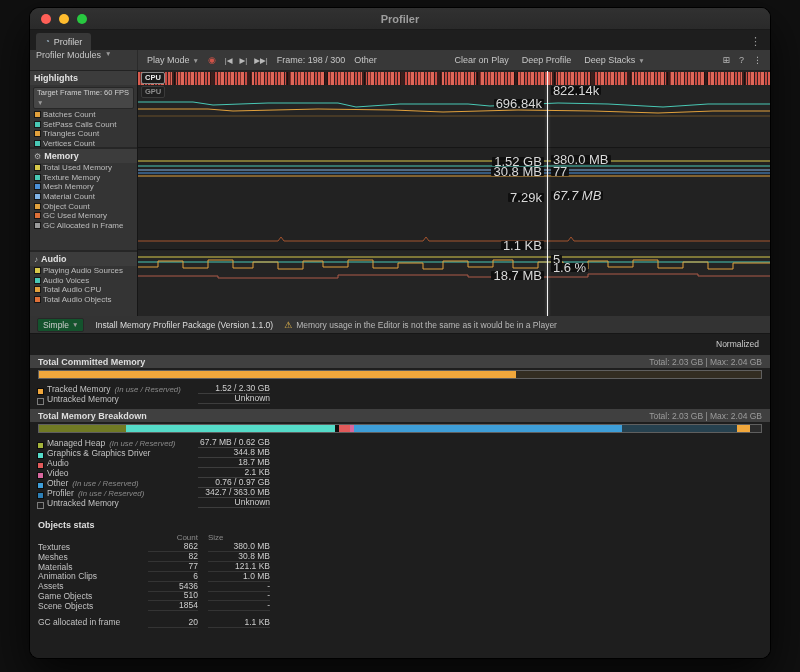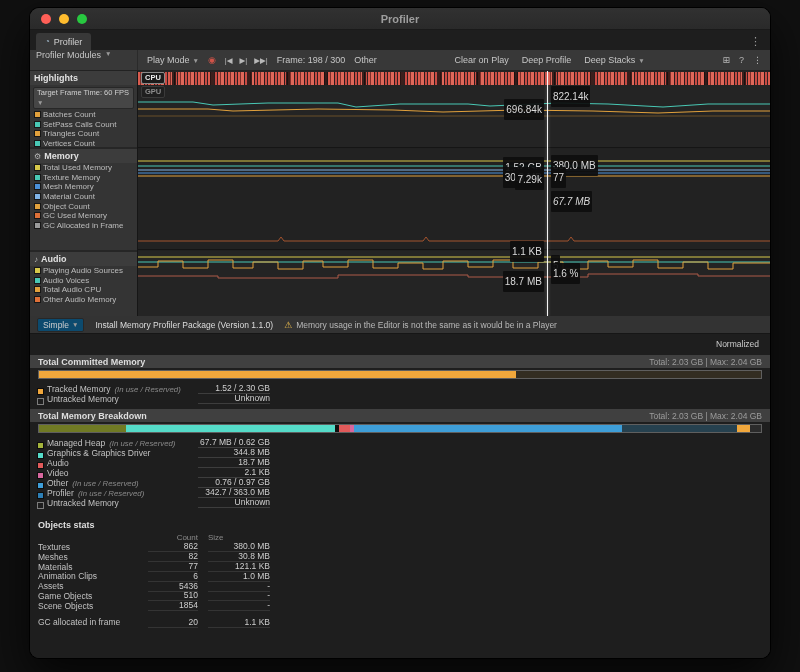--- a/index.html
+++ b/index.html
@@ -63,26 +63,26 @@
       repeating-linear-gradient(90deg,transparent 0 34px,rgba(18,14,14,.8) 34px 38px),
       repeating-linear-gradient(90deg,#d95b4e 0 2px,#7e2f2a 2px 3px,#e0685a 3px 6px,#2a1d1d 6px 7px,#c94b44 7px 9px,#351f1f 9px 10px)}
   .gauge-label{position:absolute;font-size:7.5px;font-weight:bold;line-height:10px;padding:0 3px;
     border-radius:2px;z-index:5}
   .cpu-label{left:3px;top:1px;color:#ececec;background:#1b1b1b;border:1px solid #8a8a8a}
   .gpu-label{left:3px;top:15px;color:#8d8d8d;background:#1f1f1f;border:1px solid #3a3a3a}
   .chart-lines{position:absolute;inset:0;width:100%;height:100%}
   .playhead{position:absolute;top:0;bottom:0;width:1px;background:#f4f4f4;z-index:6;
     box-shadow:0 0 3px rgba(255,255,255,.45)}
   .chart-annotation{position:absolute;z-index:7;background:rgba(14,14,14,.93);color:#d9d9d9;
-    font-size:10px;line-height:9px;padding:6px 2px;border-radius:1px;white-space:nowrap}
+    font-size:13px;line-height:9px;padding:0 2px;border-radius:1px;white-space:nowrap}
 
   
   .subtoolbar{flex:0 0 18px;background:#333;border-bottom:1px solid #161616;display:flex;align-items:center;
     gap:11px;padding:0 7px;font-size:8.5px;color:#cfcfcf;white-space:nowrap}
-  .view-dd{background:#0c4a6e;border:1px solid #272727;border-radius:2px;padding:0 5px;line-height:12px;
+  .view-dd{background:#14532d;border:1px solid #272727;border-radius:2px;padding:0 5px;line-height:12px;
     display:flex;align-items:center;gap:3px}
   .install-link{color:#dedede}
   .warn{display:flex;align-items:center;gap:4px}
   .warn-icon{color:#f2c14e;font-size:9px}
   .warn-text{color:#b9b9b9}
 
   
   .details{flex:1;background:#1e1e1e;padding:2px 8px;font-size:8.5px;color:#bdbdbd;overflow:hidden}
   .normalized-row{display:flex;justify-content:flex-end;align-items:center;height:15px}
   .normalized-btn{color:#cdcdcd;padding:0 3px}
@@ -225,21 +225,21 @@
           <div class="counter-row">
             <span class="swatch" style="background: rgb(73, 200, 181);"></span>
             <span>Audio Voices</span>
           </div>
           <div class="counter-row">
             <span class="swatch" style="background: rgb(226, 161, 60);"></span>
             <span>Total Audio CPU</span>
           </div>
           <div class="counter-row">
             <span class="swatch" style="background: rgb(222, 112, 56);"></span>
-            <span>Other Audio Memory</span>
+            <span>Total Audio Objects</span>
           </div>
         </div>
       </div>
 
     <div class="chart-area">
       <div class="chart-section sec-high">
         <div class="cpu-band"></div>
       </div>
       <div class="chart-section sec-mem"></div>
       <div class="chart-section sec-aud"></div>
@@ -262,21 +262,21 @@
 
       <span class="gauge-label cpu-label">CPU</span>
       <span class="gauge-label gpu-label">GPU</span>
       <div class="playhead" style="left: 64.7%;"></div>
     <div class="chart-annotation" style="top: 15px; left: 64.7%; margin-left: 4px;">822.14k</div>
         <div class="chart-annotation" style="top: 28px; right: 35.3%; margin-right: 3px; text-align: center;">696.84k</div>
         <div class="chart-annotation" style="top: 84px; left: 64.7%; margin-left: 4px;">380.0 MB</div>
         <div class="chart-annotation" style="top: 86px; right: 35.3%; margin-right: 3px;">1.52 GB</div>
         <div class="chart-annotation" style="top: 96px; left: 64.7%; margin-left: 4px;">77</div>
         <div class="chart-annotation" style="top: 96px; right: 35.3%; margin-right: 3px;">30.8 MB</div>
-        <div class="chart-annotation" style="top: 98px; right: 35.3%; margin-right: 3px;">7.29k</div>
+        <div class="chart-annotation" style="top: 122px; right: 35.3%; margin-right: 3px;">7.29k</div>
         <div class="chart-annotation" style="top: 120px; left: 64.7%; margin-left: 4px; font-style: italic;">67.7 MB</div>
         <div class="chart-annotation" style="top: 170px; right: 35.3%; margin-right: 3px;">1.1 KB</div>
         <div class="chart-annotation" style="top: 184px; left: 64.7%; margin-left: 4px;">5</div>
         <div class="chart-annotation" style="top: 192px; left: 64.7%; margin-left: 4px;">1.6 %</div>
         <div class="chart-annotation" style="top: 200px; right: 35.3%; margin-right: 3px;">18.7 MB</div>
       </div>
   </div>
 
   <div class="subtoolbar">
     <div class="view-dd">

